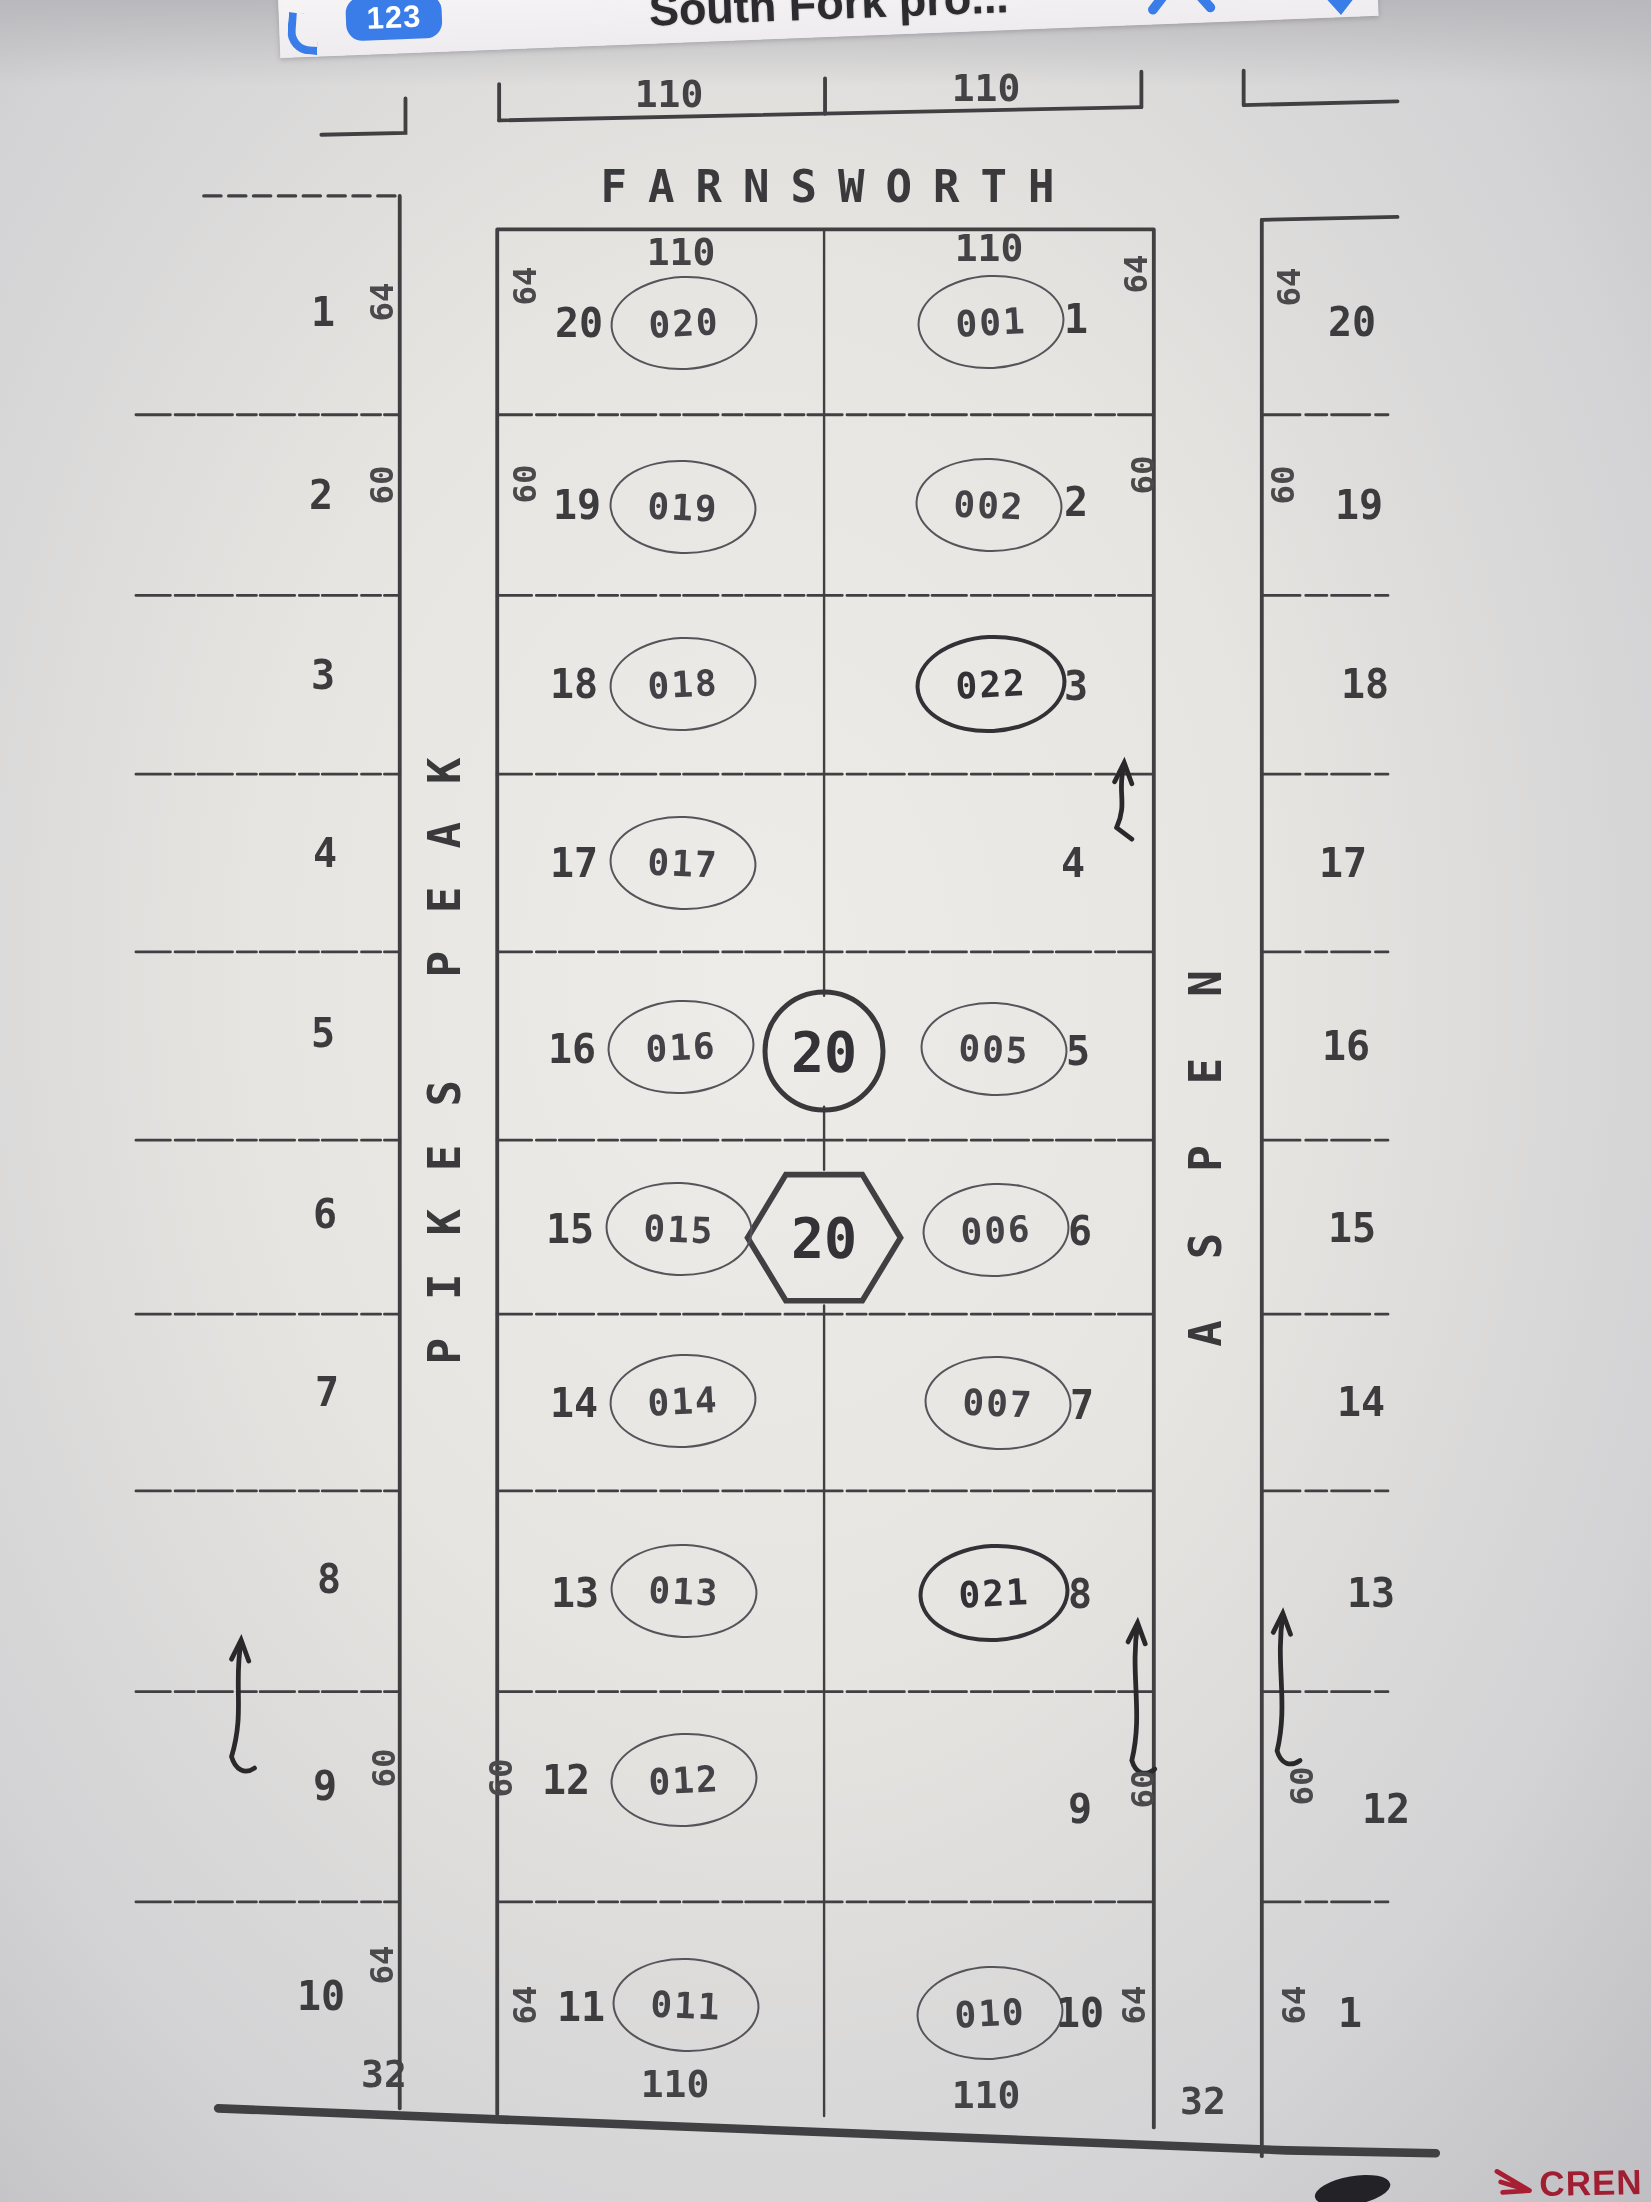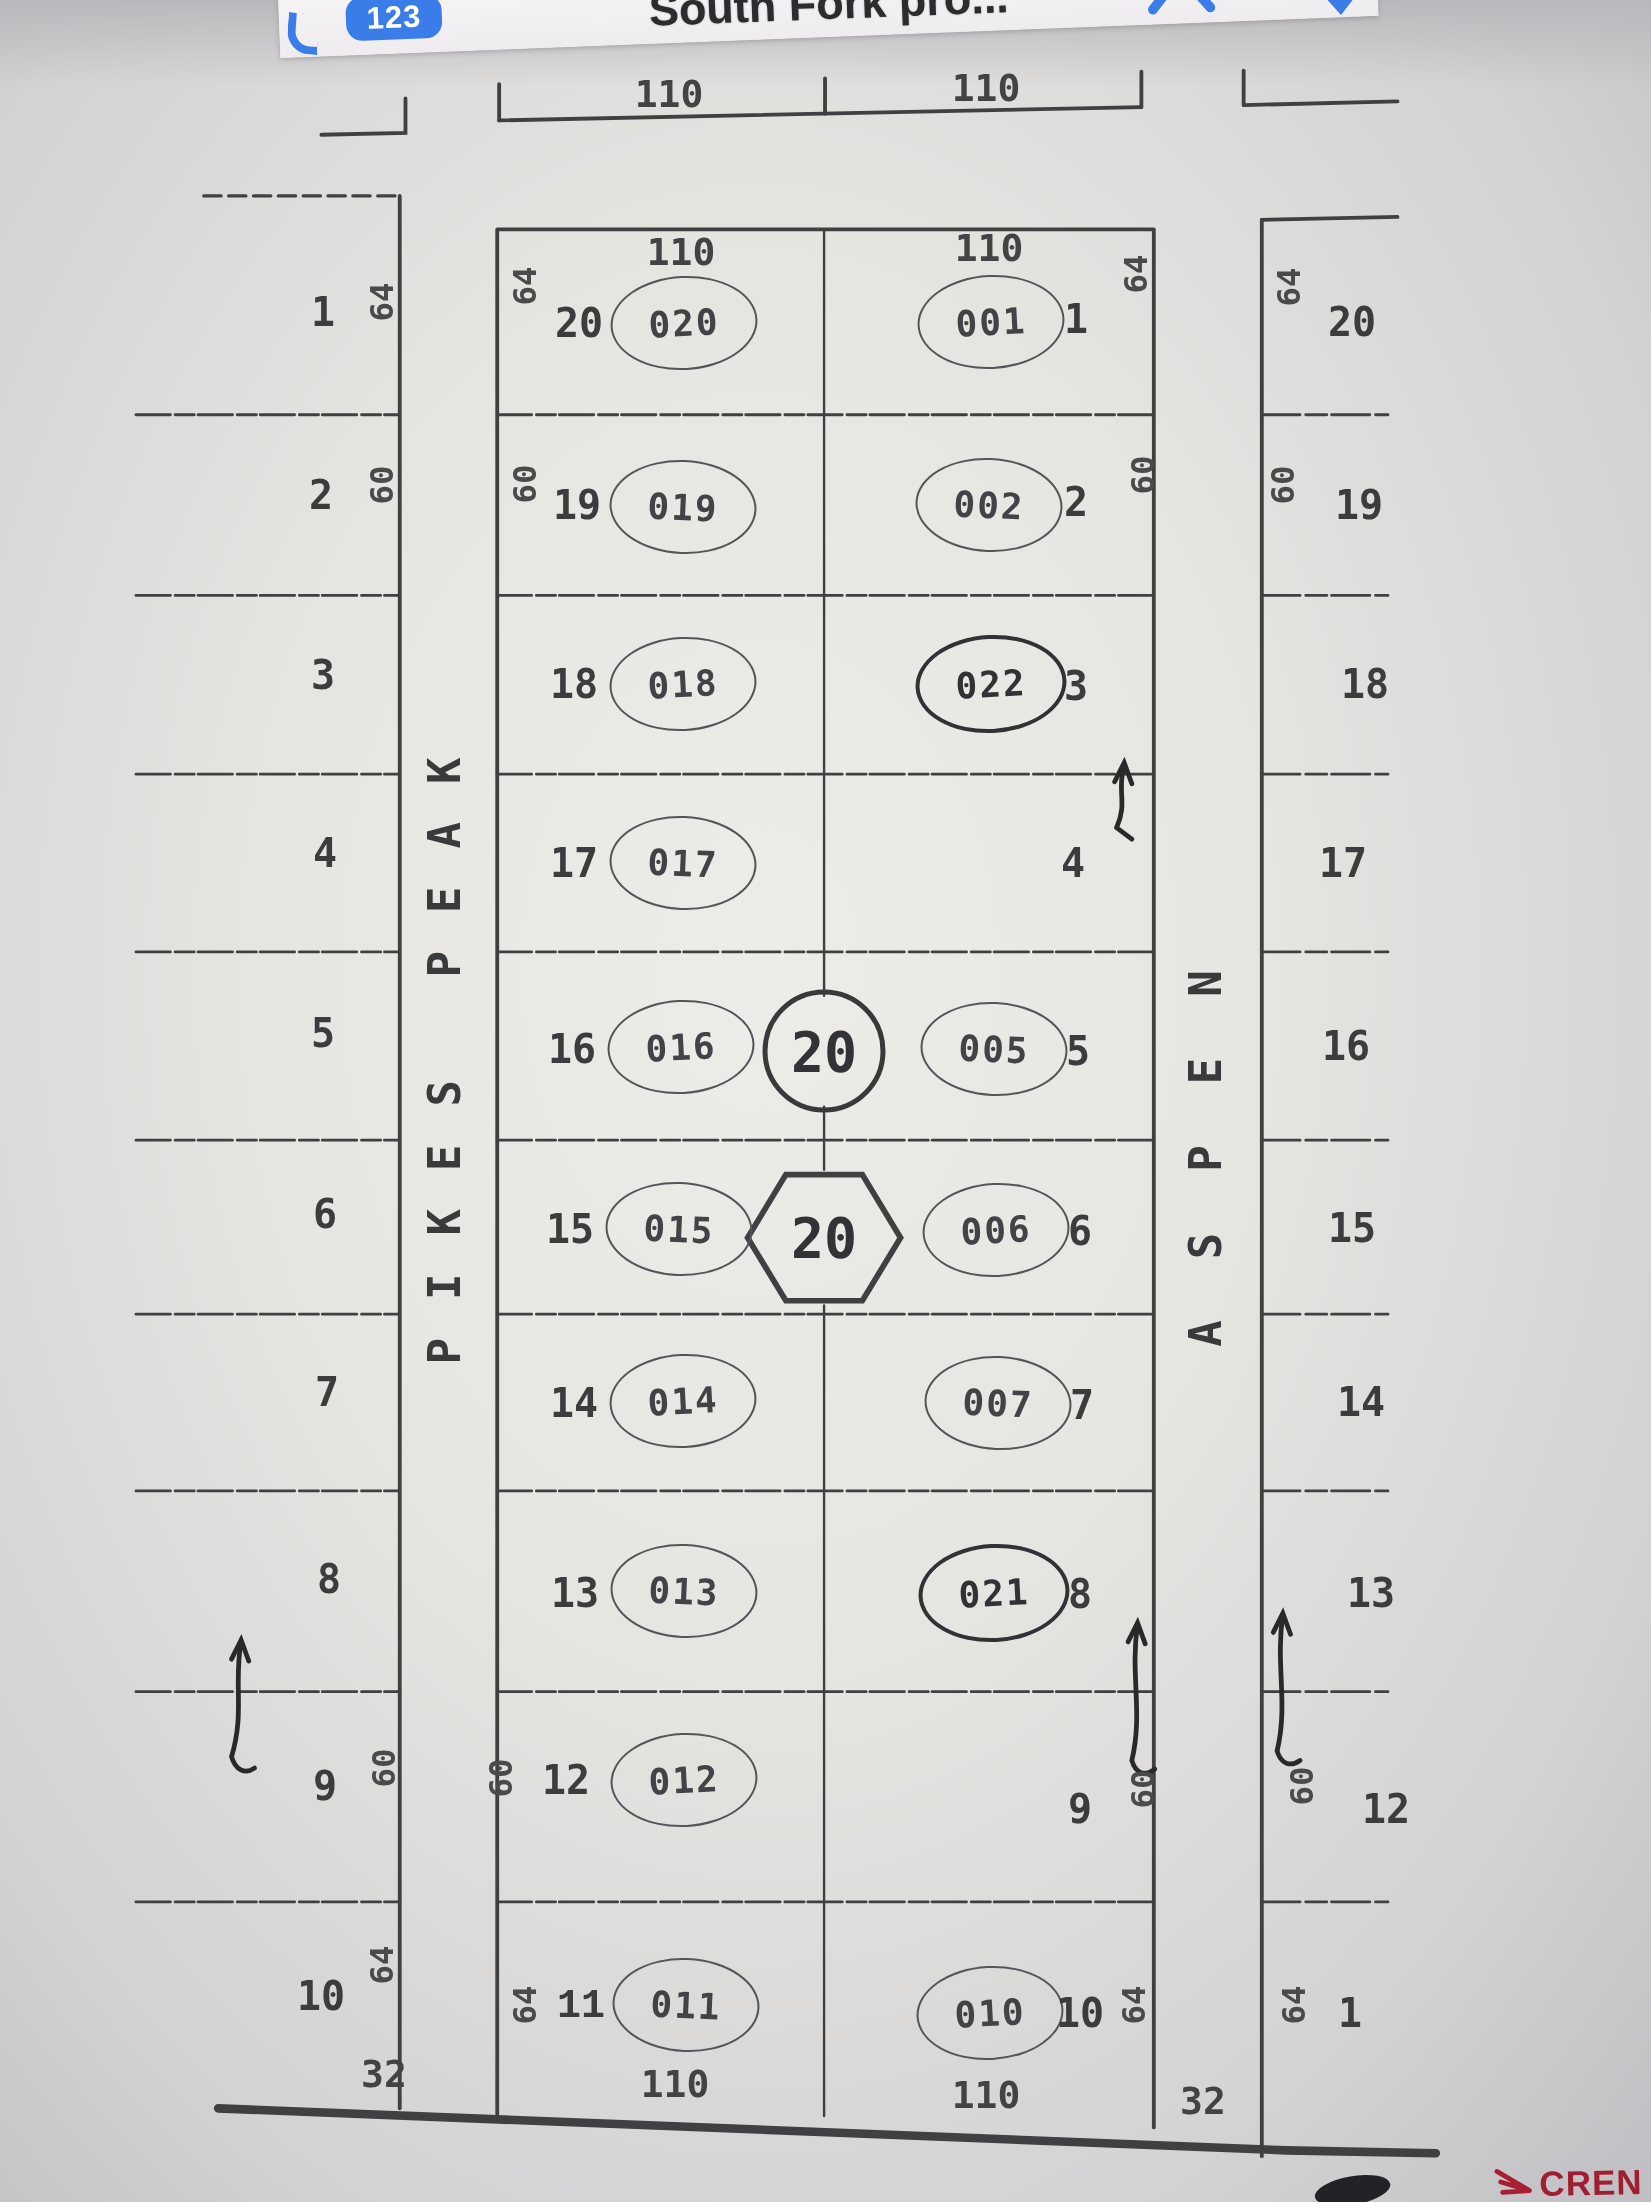--- a/index.html
+++ b/index.html
@@ -118,20 +118,21 @@
 
     <ellipse cx="1415" cy="2292" rx="40" ry="15" fill="#232226" stroke="none" transform="rotate(-10 1415 2292)"></ellipse>
 
     <g stroke="#a81e33" stroke-width="5">
       <path d="M1600 2292 L1566 2272 M1600 2292 L1570 2283 M1600 2292 L1572 2294"></path>
     </g>
   </svg>
 
   <span class="lbl t110" style="left:669px;top:94px;">110</span>
   <span class="lbl t110" style="left:986px;top:88px;">110</span>
+  <span class="lbl street" style="left:838px;top:187px;letter-spacing:21px;">FARNSWORTH</span>
   <span class="lbl t110" style="left:681px;top:252px;">110</span>
   <span class="lbl t110" style="left:989px;top:248px;">110</span>
   <span class="lbl street rot" style="left:445px;top:1042px;letter-spacing:38px;">PIKES PEAK</span>
   <span class="lbl street rot" style="left:1206px;top:1128px;letter-spacing:61px;">ASPEN</span>
 
   <span class="lbl num" style="left:323px;top:312px;">1</span>
   <span class="lbl dim rot" style="left:382px;top:302px;">64</span>
   <span class="lbl num" style="left:321px;top:495px;">2</span>
   <span class="lbl dim rot" style="left:382px;top:485px;">60</span>
   <span class="lbl num" style="left:323px;top:675px;">3</span>
@@ -178,21 +179,21 @@
   <span class="lbl num" style="left:575px;top:1593px;">13</span>
   <div class="parc t2" style="left:684px;top:1591px;">
       <span>013</span>
     </div>
   <span class="lbl dim rot" style="left:501px;top:1778px;">60</span>
   <span class="lbl num" style="left:566px;top:1780px;">12</span>
   <div class="parc" style="left:684px;top:1780px;">
       <span>012</span>
     </div>
   <span class="lbl dim rot" style="left:525px;top:2005px;">64</span>
-  <span class="lbl num" style="left:581px;top:2007px;font-family:Liberation Mono, monospace;">11</span>
+  <span class="lbl num" style="left:581px;top:2007px;">11</span>
   <div class="parc t2" style="left:686px;top:2005px;">
       <span>011</span>
     </div>
 
   <div class="junction-circle" style="left:824px;top:1051px;">
     <span>20</span>
   </div>
   <span class="lbl hexlabel" style="left:824px;top:1238px;">20</span>
 
   <div class="parc" style="left:991px;top:322px;">

